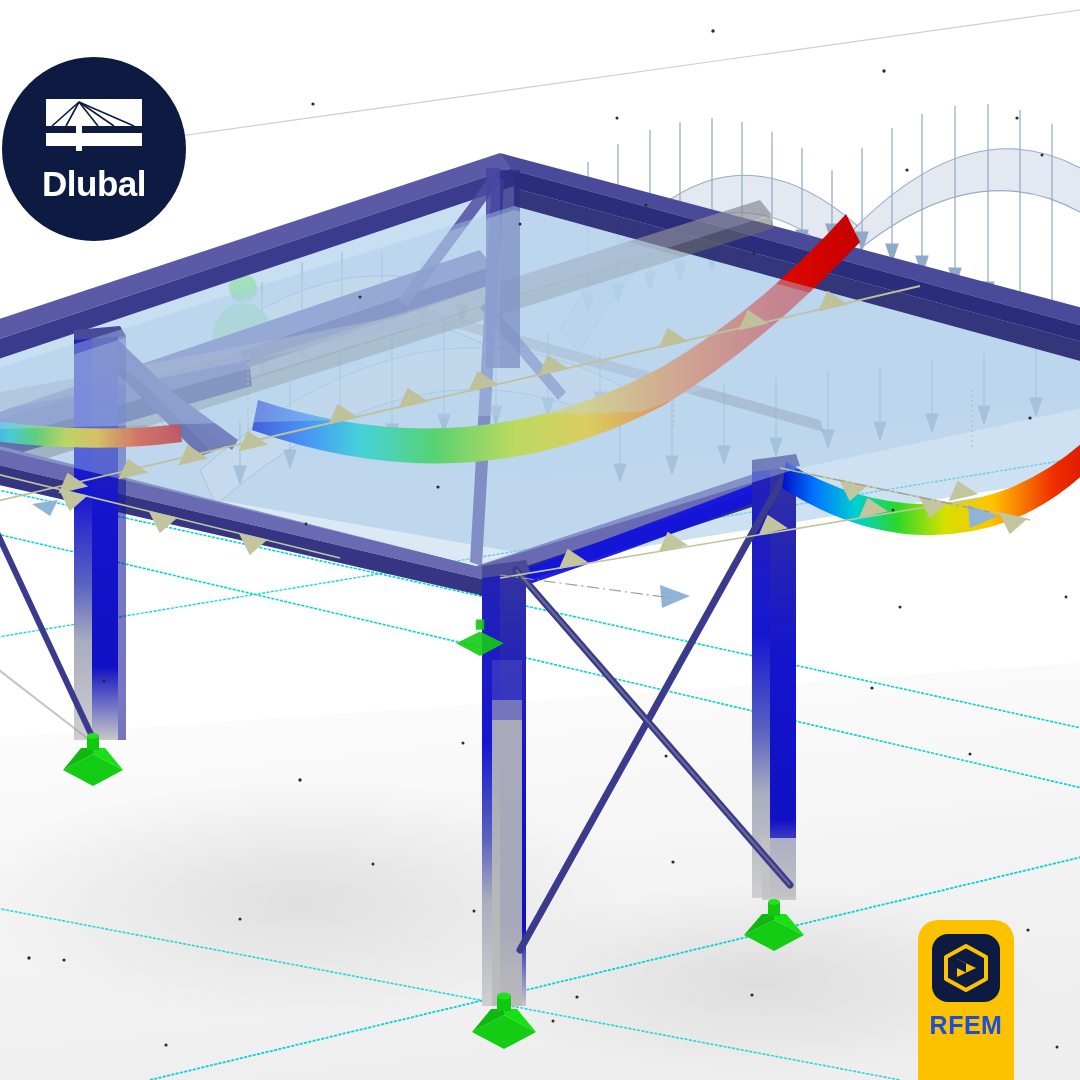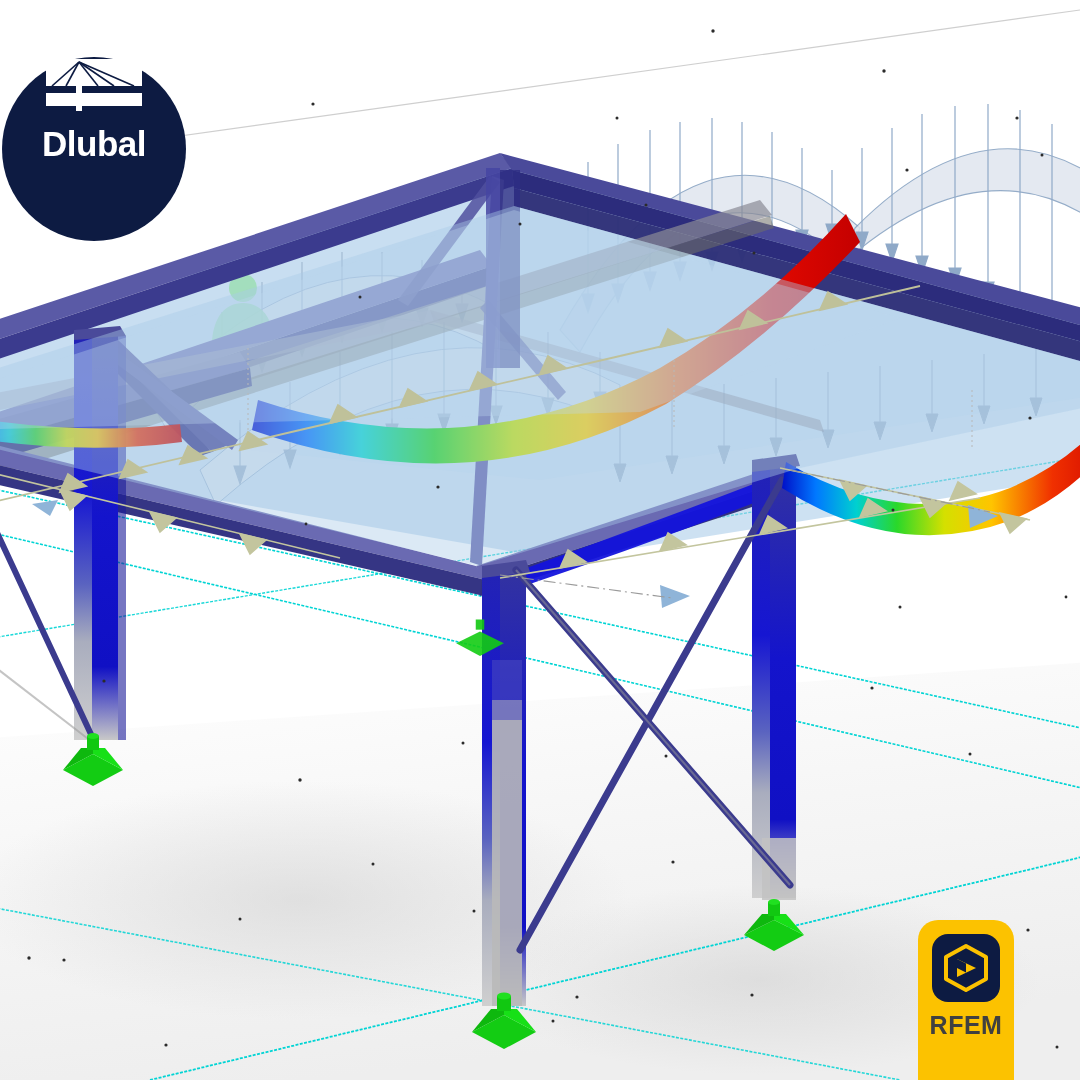--- a/index.html
+++ b/index.html
@@ -5,31 +5,31 @@
   html,body{margin:0;padding:0;background:#fff;}
   body{width:1080px;height:1080px;overflow:hidden;font-family:"Liberation Sans",sans-serif;}
   #stage{position:relative;width:1080px;height:1080px;background:#ffffff;overflow:hidden;}
 
   
   #viewport{position:absolute;inset:0;}
   #viewport svg{position:absolute;left:0;top:0;}
 
   
   #dlubal-logo{position:absolute;left:2px;top:57px;width:184px;height:184px;border-radius:50%;
-    background:#0d1b42;display:flex;flex-direction:column;align-items:center;}
+    background:#0d1b42;display:flex;flex-direction:column;align-items:center;justify-content:center;}
   #dlubal-mark{width:96px;height:60px;position:relative;margin-top:2px;}
   #dlubal-name{color:#ffffff;font-size:35px;font-weight:bold;letter-spacing:-0.5px;line-height:1;margin-top:7px;
     font-family:"Liberation Sans",sans-serif;}
 
   
   #rfem-badge{position:absolute;left:918px;top:920px;width:96px;height:170px;
     background:#FCC200;border-radius:20px 20px 0 0;display:flex;flex-direction:column;align-items:center;}
   #rfem-icon{width:68px;height:68px;margin-top:14px;background:#0d1b42;border-radius:16px;
     display:flex;align-items:center;justify-content:center;}
-  #rfem-label{margin-top:9px;color:#404040;font-size:25px;font-weight:bold;letter-spacing:0.5px;
+  #rfem-label{margin-top:9px;color:#1d4ed8;font-size:25px;font-weight:bold;letter-spacing:0.5px;
     font-family:"Liberation Sans",sans-serif;}
 </style>
 </head>
 <body>
 
 <div id="stage">
 
   <div id="viewport">
     <svg width="1080" height="1080" viewBox="0 0 1080 1080">
       <defs>

